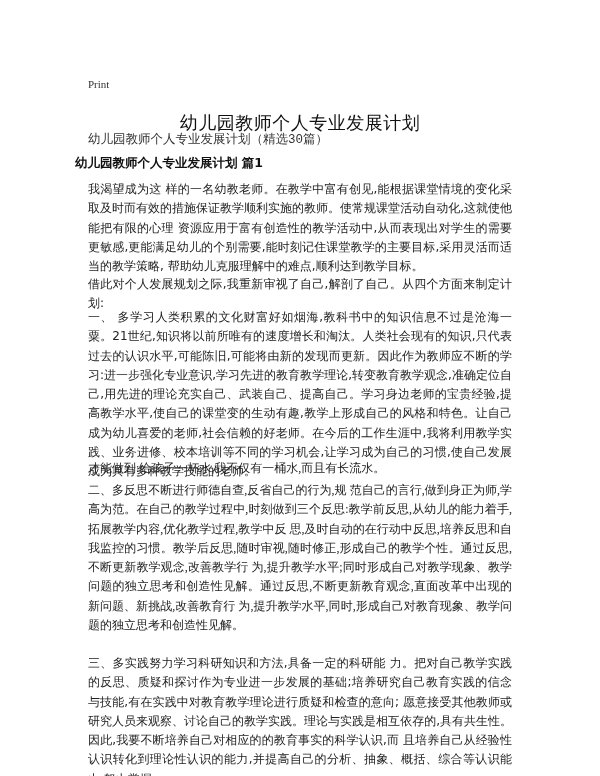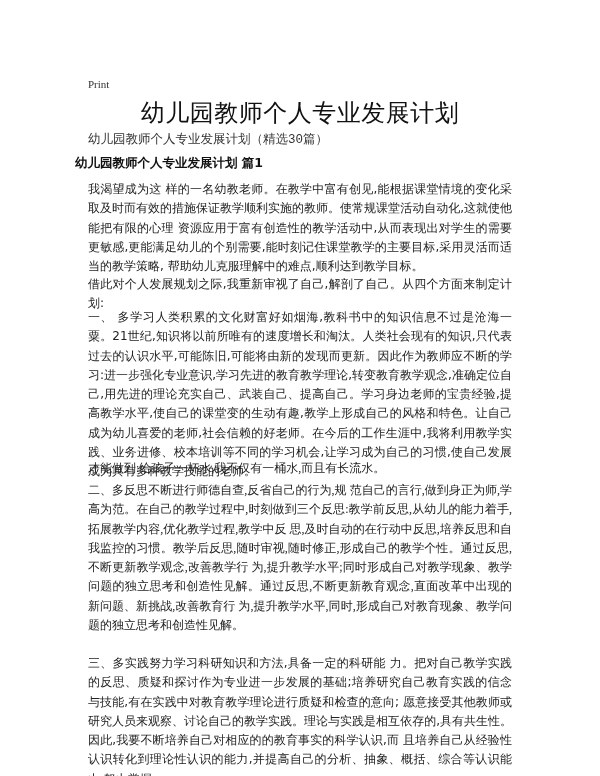--- a/index.html
+++ b/index.html
@@ -1,21 +1,21 @@
 <!DOCTYPE html>
 <html><head>
 <meta charset="utf-8">
 <style>
   html, body { margin:0; padding:0; background:#ffffff; }
   body { width:600px; height:776px; overflow:hidden; position:relative;
          font-family:"DejaVu Sans", sans-serif; color:#1a1a1a; }
   .print { position:absolute; left:88px; top:70px; font-family:"Liberation Serif", serif;
            font-size:11px; color:#333;margin-top:8px; }
-  .title { position:absolute; left:88px; top:97px; width:424px; text-align:center;
-           font-size:24px; font-weight:normal; color:#111; letter-spacing:0.5px; margin:0; }
+  .title { position:absolute; left:88px; top:111px; width:424px; text-align:center;
+           font-size:18px; font-weight:normal; color:#111; letter-spacing:0.5px; margin:0; }
   .subtitle { position:absolute; left:88px; top:131px; font-size:12.5px; color:#333;font-family:Liberation Mono, monospace; }
   .heading { position:absolute; left:75px; top:155px; font-size:12.5px; font-weight:bold; color:#111; }
   .para { position:absolute; left:88px; width:424px; font-size:12px; line-height:19.3px;
           color:#222; text-align:justify; margin:0; word-break:break-all; }
 </style>
 </head>
 <body>
 
 <div>
   <div class="print">Print</div>

